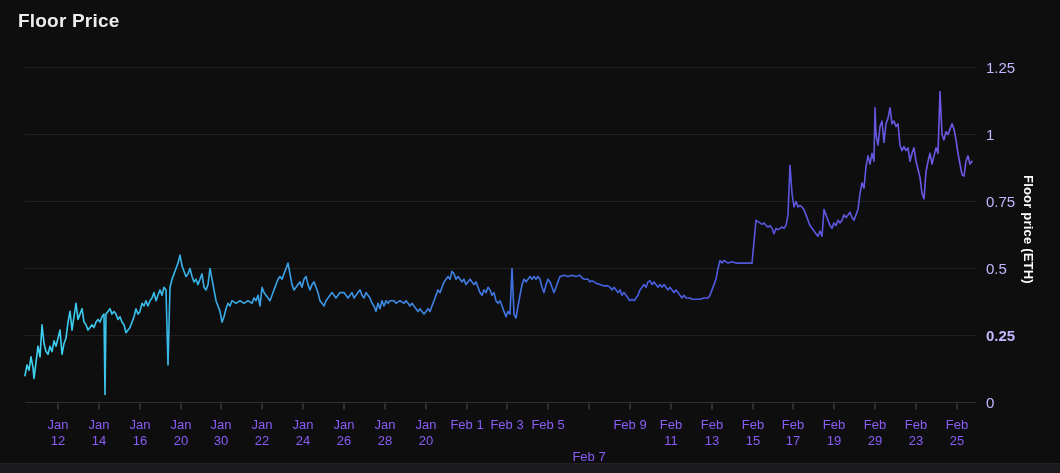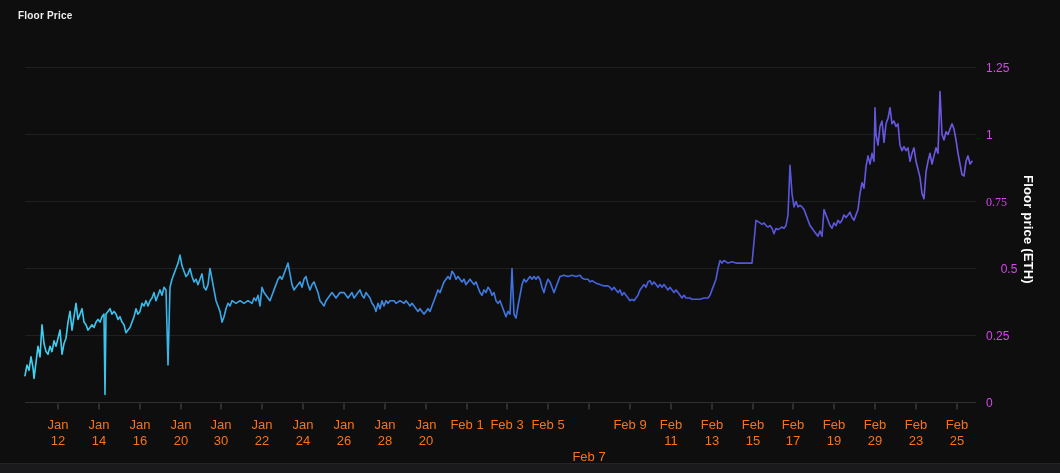--- a/index.html
+++ b/index.html
@@ -4,31 +4,31 @@
 <style>
   html,body{margin:0;padding:0;}
   body{
     width:1060px;height:473px;position:relative;overflow:hidden;
     background:#0e0e0f;
     font-family:"Liberation Sans", sans-serif;
     -webkit-font-smoothing:antialiased;
   }
   .chart-title{
     position:absolute;left:18px;top:10px;margin:0;
-    font-size:10px;font-weight:600;color:#ededee;letter-spacing:.2px;
+    font-size:19px;font-weight:600;color:#ededee;letter-spacing:.2px;
   }
   .chart-wrap{position:absolute;inset:0;}
   svg#chart-svg{position:absolute;left:0;top:0;}
   .y-tick-label{
     position:absolute;left:986px;width:46px;
-    font-size:12px;color:#d946ef;line-height:16px;text-align:left;
+    font-size:15px;color:#c4b5fd;line-height:16px;text-align:left;
   }
   .x-tick-label{
     position:absolute;top:417px;width:46px;margin-left:-23px;
-    font-size:13px;color:#f97316;line-height:16px;text-align:center;
+    font-size:13px;color:#8b5cf6;line-height:16px;text-align:center;
     white-space:nowrap;
   }
   .x-tick-label span{display:block;}
   .y-axis-title{
     position:absolute;left:1021px;top:175px;height:122px;
     writing-mode:vertical-rl;
     font-size:13px;font-weight:700;color:#ffffff;letter-spacing:.2px;
     display:flex;align-items:center;
   }
   .bottom-strip{
@@ -79,23 +79,23 @@
       <line x1="753" y1="403.5" x2="753" y2="409.5" stroke="rgba(255,255,255,0.28)" stroke-width="1"></line>
       <line x1="793" y1="403.5" x2="793" y2="409.5" stroke="rgba(255,255,255,0.28)" stroke-width="1"></line>
       <line x1="834" y1="403.5" x2="834" y2="409.5" stroke="rgba(255,255,255,0.28)" stroke-width="1"></line>
       <line x1="875" y1="403.5" x2="875" y2="409.5" stroke="rgba(255,255,255,0.28)" stroke-width="1"></line>
       <line x1="916" y1="403.5" x2="916" y2="409.5" stroke="rgba(255,255,255,0.28)" stroke-width="1"></line>
       <line x1="957" y1="403.5" x2="957" y2="409.5" stroke="rgba(255,255,255,0.28)" stroke-width="1"></line>
       <path d="M25 375.7L27 365.0L29 370.3L31 356.9L33 367.7L34 378.4L36 362.3L38 346.2L40 356.9L42 324.8L44 343.5L46 351.6L48 354.3L50 346.2L52 351.6L54 340.9L56 346.2L58 338.2L60 330.1L62 354.3L64 343.5L66 338.2L68 322.1L70 311.4L72 330.1L74 316.7L76 303.3L78 319.4L80 314.1L82 308.7L84 322.1L86 324.8L88 330.1L90 327.5L92 324.8L94 327.5L96 322.1L98 319.4L100 322.1L102 316.7L104 314.1L105 394.5L106 314.1L108 311.4L110 308.7L112 314.1L114 311.4L116 314.1L118 319.4L120 316.7L122 322.1L124 324.8L126 332.8L128 330.1L130 327.5L132 322.1L134 316.7L136 308.7L138 314.1L140 311.4L142 303.3L144 306.0L146 300.7L148 306.0L150 300.7L152 298.0L154 292.6L156 300.7L158 295.3L160 289.9L162 295.3L164 287.3L166 289.9L168 365.0L170 287.3L172 279.2L174 273.9L176 268.5L178 263.1L180 255.1L182 265.8L184 271.2L186 276.5L188 273.9L190 268.5L192 276.5L194 281.9L196 279.2L198 284.6L200 279.2L202 273.9L204 287.3L206 289.9L208 284.6L210 268.5L212 279.2L214 289.9L216 300.7L218 306.0L220 311.4L222 322.1L224 316.7L226 308.7L228 303.3L230 306.0L232 300.7L236 303.3L240 300.7L244 303.3L248 300.7L252 303.3L254 298.0L256 300.7L258 295.3L260 306.0L262 287.3L264 292.6L266 295.3L268 298.0L270 300.7L272 295.3L274 289.9L276 284.6L278 279.2L280 276.5L282 279.2L284 273.9L286 268.5L288 263.1L290 273.9L292 284.6L294 289.9L296 287.3L298 284.6L300 281.9L302 287.3L304 279.2L306 276.5L308 284.6L310 289.9L312 284.6L314 281.9L316 287.3L318 292.6L320 300.7L322 303.3L324 306.0L326 300.7L328 298.0L330 295.3L332 292.6L334 295.3L336 298.0L338 295.3L340 292.6L344 292.6L346 295.3L348 298.0L350 295.3L352 292.6L354 298.0L356 295.3L358 292.6L360 289.9L362 295.3L364 298.0L366 292.6L368 295.3L370 298.0L372 303.3L374 306.0L376 311.4L378 303.3L380 308.7L382 300.7L384 306.0L386 300.7L388 303.3L390 300.7L394 300.7L396 303.3L400 300.7L404 303.3L406 300.7L408 303.3L410 306.0L412 303.3L414 306.0L416 308.7L418 311.4L420 308.7L422 311.4L424 314.1L426 311.4L428 308.7L430 311.4L432 306.0L434 300.7L436 295.3L438 289.9L440 292.6L442 287.3L444 281.9L446 279.2L448 276.5L450 279.2L452 271.2L454 273.9L456 279.2L458 276.5L460 279.2L462 281.9L464 279.2L466 284.6L468 281.9L470 279.2L472 281.9L474 284.6L476 281.9L478 287.3L480 292.6L482 295.3L484 289.9L486 292.6L488 287.3L490 289.9L492 295.3L494 292.6L496 300.7L498 303.3L500 300.7L502 306.0L504 311.4L506 316.7L508 311.4L510 314.1L512 268.5L514 314.1L516 318.1L518 306.0L520 295.3L522 284.6L524 279.2L526 281.9L528 279.2L530 276.5L532 279.2L534 276.5L536 279.2L538 276.5L540 279.2L542 287.3L544 292.6L546 284.6L548 279.2L550 281.9L552 287.3L554 292.6L556 287.3L558 281.9L560 276.5L564 275.2L568 276.5L572 275.2L576 276.5L580 275.2L582 277.9L584 279.2L588 279.2L590 281.9L592 280.6L596 283.2L600 284.6L604 285.9L608 285.9L610 287.3L612 289.9L614 287.3L616 289.9L618 292.6L620 289.9L622 295.3L624 292.6L626 295.3L628 298.0L630 300.7L632 299.3L634 300.7L636 298.0L638 295.3L640 289.9L642 287.3L644 284.6L646 287.3L648 281.9L650 280.6L652 284.6L654 281.9L656 284.6L658 287.3L660 284.6L662 287.3L664 284.6L666 287.3L668 289.9L670 287.3L672 289.9L674 292.6L676 289.9L678 292.6L680 295.3L682 298.0L684 295.3L686 298.0L690 298.0L692 299.3L696 299.3L700 299.3L704 298.0L708 298.0L710 295.3L712 289.9L714 284.6L716 279.2L718 268.5L720 260.5L722 263.1L724 260.5L728 263.1L732 261.8L736 263.1L740 263.1L744 263.1L748 263.1L752 263.1L754 241.7L756 220.3L758 221.6L760 222.9L762 224.3L764 222.9L766 225.6L768 227.0L770 225.6L772 228.3L774 233.7L776 228.3L778 229.6L780 228.3L782 227.0L784 228.3L786 225.6L788 214.9L790 165.3L792 193.5L794 206.9L796 201.5L798 206.9L800 205.5L802 206.9L804 209.5L806 214.9L808 220.3L810 225.6L812 228.3L814 231.0L816 233.7L818 236.3L820 231.0L822 236.3L824 209.5L826 214.9L828 220.3L830 225.6L832 228.3L834 222.9L836 225.6L838 220.3L840 222.9L842 220.3L844 214.9L846 217.6L848 214.9L850 212.2L852 217.6L854 220.3L856 214.9L858 209.5L860 193.5L862 182.7L864 188.1L866 166.7L868 155.9L870 164.0L872 153.3L874 161.3L875 107.7L876 134.5L878 145.2L880 126.5L882 121.1L884 142.5L886 123.8L888 118.4L890 107.7L892 123.8L894 121.1L896 126.5L898 123.8L900 145.2L902 150.6L904 146.6L906 150.6L908 147.9L910 161.3L912 153.3L914 147.9L916 161.3L918 169.3L920 177.4L922 193.5L924 198.8L926 172.0L928 161.3L930 153.3L932 164.0L934 155.9L936 147.9L938 153.3L940 91.6L942 134.5L944 139.9L946 131.8L948 134.5L950 129.1L952 123.8L954 129.1L956 139.9L958 153.3L960 164.0L962 174.7L964 176.0L966 161.3L968 155.9L970 164.0L972 161.3" fill="none" stroke="url(#lineGrad)" stroke-width="1.6" stroke-linejoin="round" stroke-linecap="round"></path>
     </svg>
   <div id="y-labels">
       <div class="y-tick-label" style="top: 394.5px;">0</div>
-      <div class="y-tick-label" style="top: 327.5px;">0.25</div>
-      <div class="y-tick-label" style="top: 260.5px; text-align: center;">0.5</div>
-      <div class="y-tick-label" style="top: 193.5px; font-family: Liberation Serif, serif;">0.75</div>
+      <div class="y-tick-label" style="top: 327.5px; font-weight: bold;">0.25</div>
+      <div class="y-tick-label" style="top: 260.5px;">0.5</div>
+      <div class="y-tick-label" style="top: 193.5px;">0.75</div>
       <div class="y-tick-label" style="top: 126.5px;">1</div>
       <div class="y-tick-label" style="top: 59.5px;">1.25</div>
     </div>
   <div id="x-labels">
       <div class="x-tick-label" style="left: 58px;">
         <span>Jan</span>
         <span>12</span>
       </div>
       <div class="x-tick-label" style="left: 99px;">
         <span>Jan</span>

